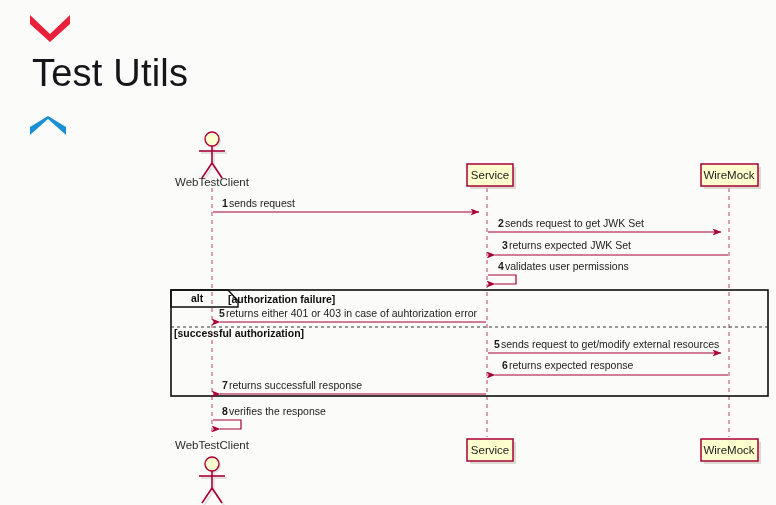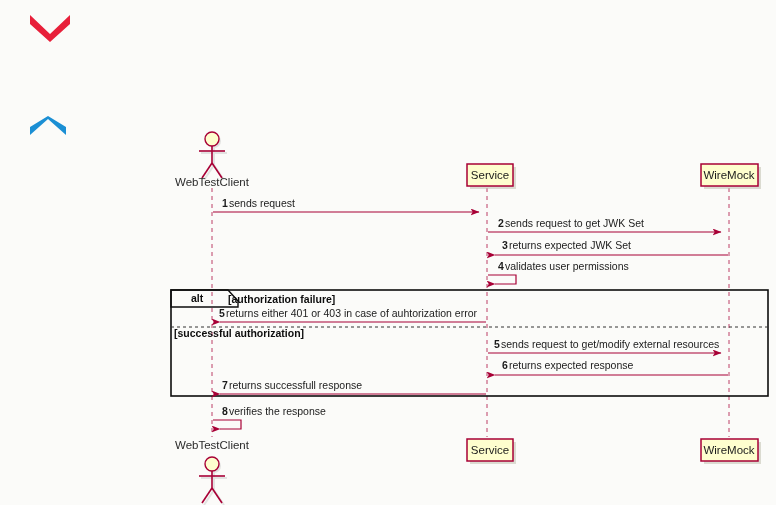--- a/index.html
+++ b/index.html
@@ -92,20 +92,21 @@
 <body>
 
 <div class="slide">
 
   <div class="chevron" id="chevron-down-top">
     <svg width="44" height="30" viewBox="0 0 44 30" xmlns="http://www.w3.org/2000/svg">
       <path d="M2 3 L22 22 L42 3 L42 12 L22 30 L2 12 Z" fill="#E8203A"></path>
     </svg>
   </div>
 
+  <div class="slide-title">Test Utils</div>
 
   <div class="chevron" id="chevron-up-mid">
     <svg width="40" height="22" viewBox="0 0 40 22" xmlns="http://www.w3.org/2000/svg">
       <path d="M2 19 L20 3 L38 19 L38 11 L20 0 L2 11 Z" fill="#1B8FD4"></path>
     </svg>
   </div>
 
   <div id="sequence-diagram">
     <svg width="776" height="505" viewBox="0 0 776 505" xmlns="http://www.w3.org/2000/svg">
       <defs>

